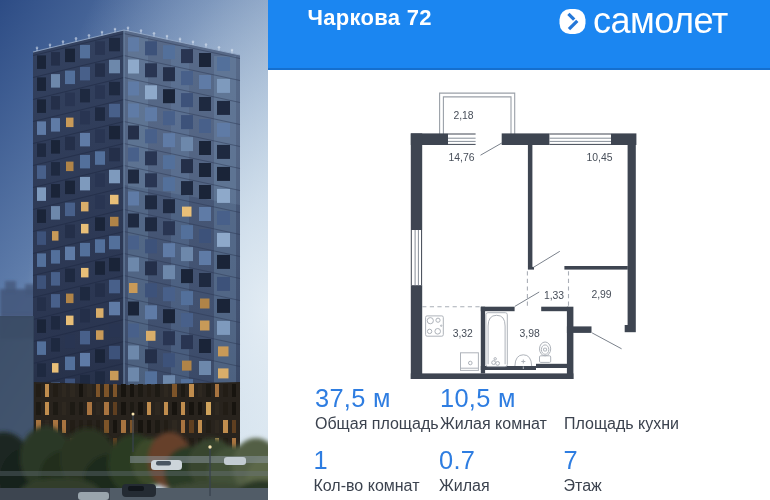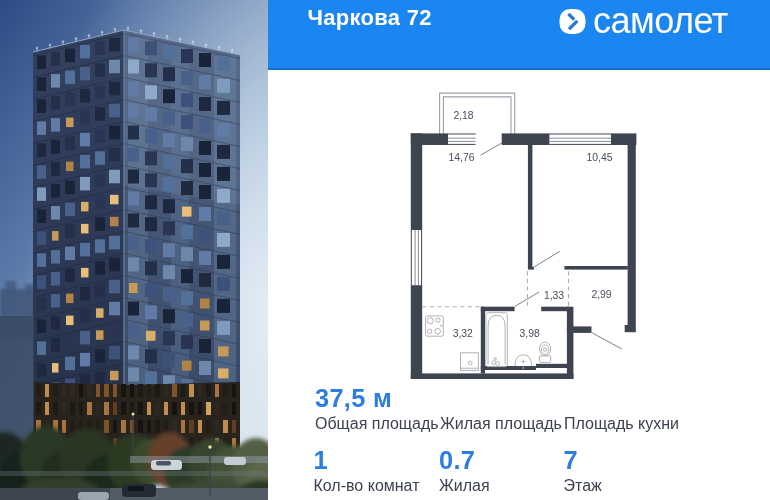--- a/index.html
+++ b/index.html
@@ -1,18 +1,18 @@
 <!DOCTYPE html>
 <html lang="ru"><head><meta charset="utf-8">
 <style>
 html,body{margin:0;padding:0;background:#fff}
 body{width:770px;height:500px;font-family:"Liberation Sans",sans-serif;overflow:hidden}
 .page{position:relative;width:770px;height:436px;background:#fff}
 .abs{position:absolute}
-.num{font-weight:bold;color:#2e7de1;font-size:25.4px;line-height:1;letter-spacing:0.3px}
+.num{font-weight:normal;color:#2e7de1;font-size:25.4px;line-height:1;letter-spacing:0.3px}
 .lbl{color:#3b424e;font-size:16px;line-height:1}
 </style></head>
 <body>
 <div class="page">
 
 <svg width="268" height="500" viewBox="0 0 268 500" style="position:absolute;left:0;top:0">
 <defs>
 <linearGradient id="sky" x1="0" y1="0" x2="0.8" y2="1">
           <stop offset="0" stop-color="#2d4c85"></stop>
           <stop offset="0.38" stop-color="#5f7dab"></stop>
@@ -656,22 +656,23 @@
         <ellipse cx="545.1" cy="348.9" rx="5.6" ry="6.9"></ellipse>
         <ellipse cx="545.1" cy="349.6" rx="3.7" ry="4.7"></ellipse>
         <rect x="543.6" y="348.2" width="3" height="2.8" rx="0.5"></rect>
       </g>
 </svg>
 
 <div class="abs num" style="left:315px;top:386.3px">37,5 м</div>
 
 <div class="abs lbl" style="left:315px;top:416px">Общая площадь</div>
 
-
-<div class="abs lbl" style="left:440px;top:416px">Жилая площадь</div>
+<div class="abs num" style="left:440px;top:386.3px">10,5 м</div>
+
+<div class="abs lbl" style="left:440px;top:416px">Жилая комнат</div>
 
 
 <div class="abs lbl" style="left:564px;top:416px">Площадь кухни</div>
 
 <div class="abs num" style="left:313.5px;top:448px">1</div>
 
 <div class="abs lbl" style="left:313.5px;top:477.8px">Кол-во комнат</div>
 
 <div class="abs num" style="left:439px;top:448px">0.7</div>
 

